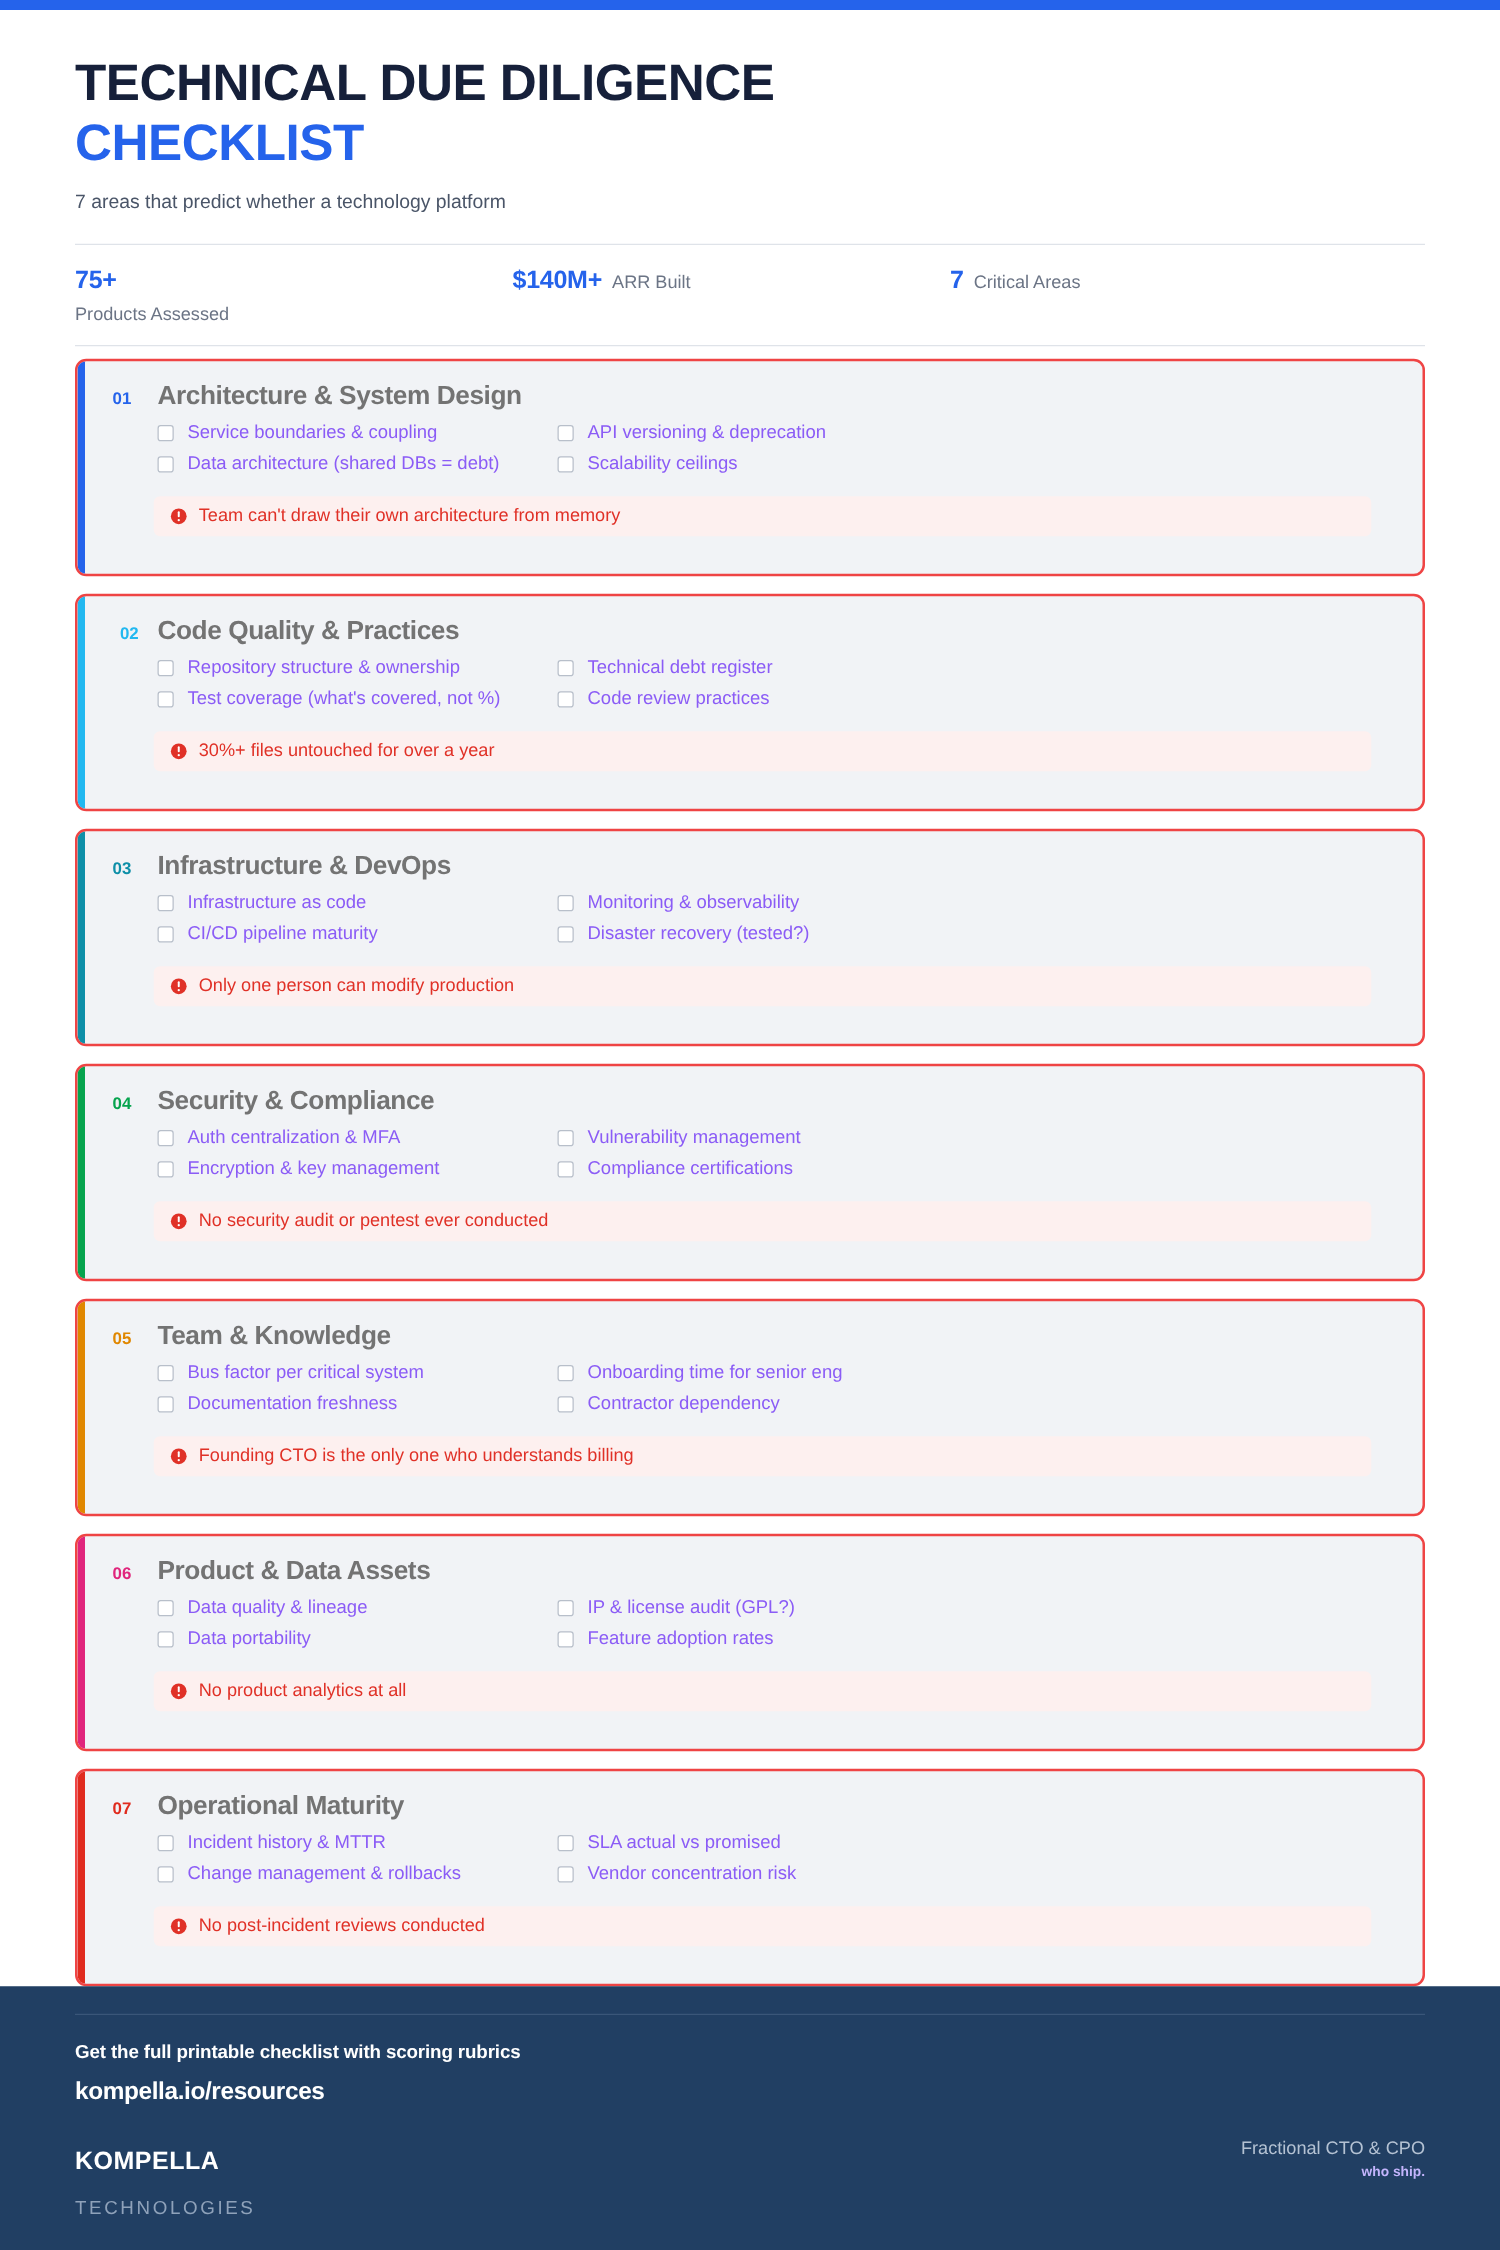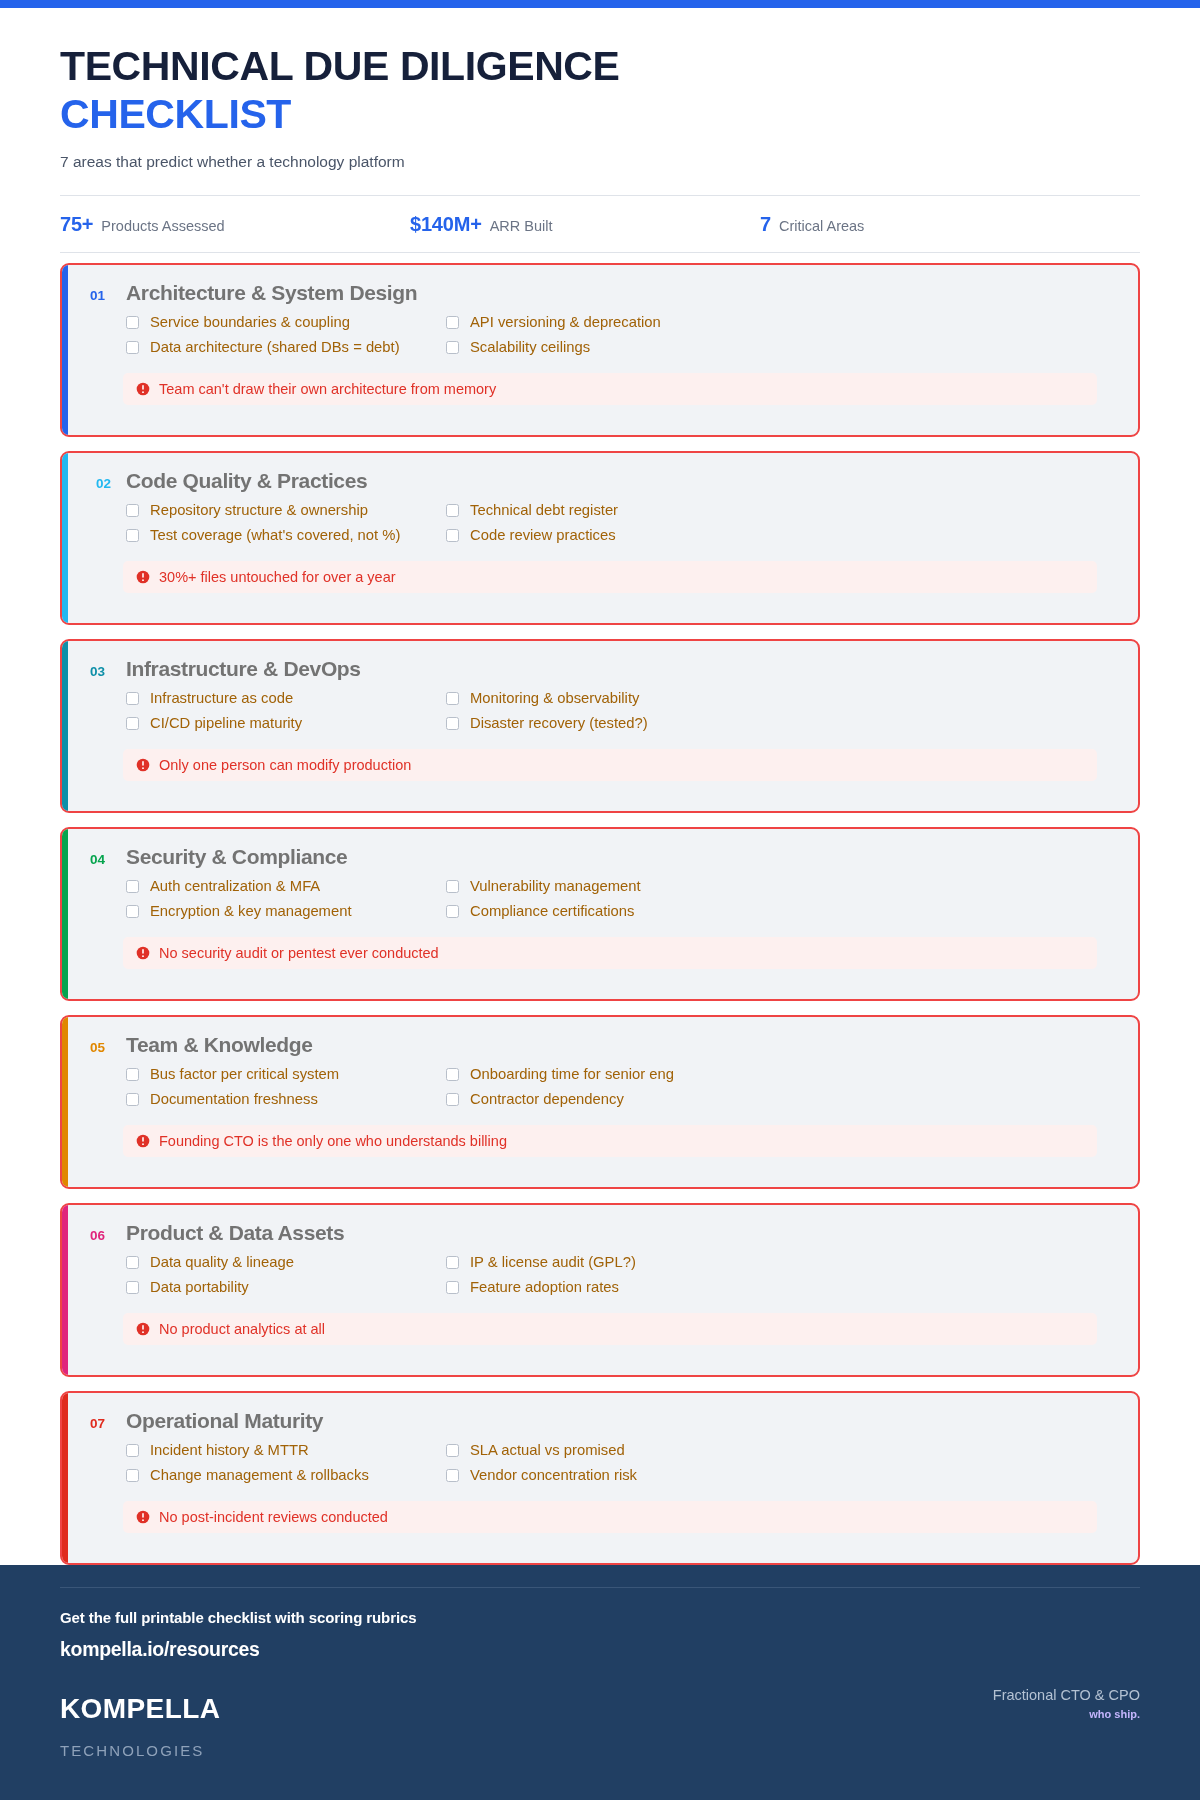--- a/index.html
+++ b/index.html
@@ -58,21 +58,21 @@
     background: #dfe3e9;
     width: 1080px;
   }
   .stats {
     display: flex;
     align-items: baseline;
     padding: 17px 0 16px 0;
     width: 1080px;
   }
   .stat { display: flex; align-items: baseline; gap: 8px; }
-  .stat:nth-child(1) { width: 350px; }
+  .stat:nth-child(1) { width: 350px; flex-direction: column; }
   .stat:nth-child(2) { width: 350px; }
   .stat:nth-child(3) { width: 350px; }
   .stat-value {
     font-size: 20px;
     font-weight: bold;
     color: #2563eb;
     letter-spacing: -0.2px;
   }
   .stat-label {
     font-size: 14.5px;
@@ -138,21 +138,21 @@
   .checkbox {
     width: 13px;
     height: 13px;
     border: 1.4px solid #b8bfca;
     border-radius: 2.5px;
     background: #ffffff;
     flex: 0 0 auto;
   }
   .item-label {
     font-size: 14.8px;
-    color: #a16207;
+    color: #8b5cf6;
   }
   .warn {
     margin: 18px 0 0 33px;
     margin-right: 19px;
     background: #fdf0ef;
     border-radius: 5px;
     height: 32px;
     display: flex;
     align-items: center;
     padding: 0 13px;
@@ -199,21 +199,21 @@
     margin-top: 12px;
     font-size: 19.5px;
     font-weight: bold;
     color: #ffffff;
     letter-spacing: -0.3px;
   }
   .brand {
     margin-top: 34px;
   }
   .brand-name {
-    font-size: 28px;
+    font-size: 20px;
     font-weight: bold;
     color: #ffffff;
     letter-spacing: 0.4px;
     line-height: 1;
   }
   .brand-sub {
     margin-top: 19px;
     font-size: 15px;
     color: #8fa2ba;
     letter-spacing: 2.1px;

